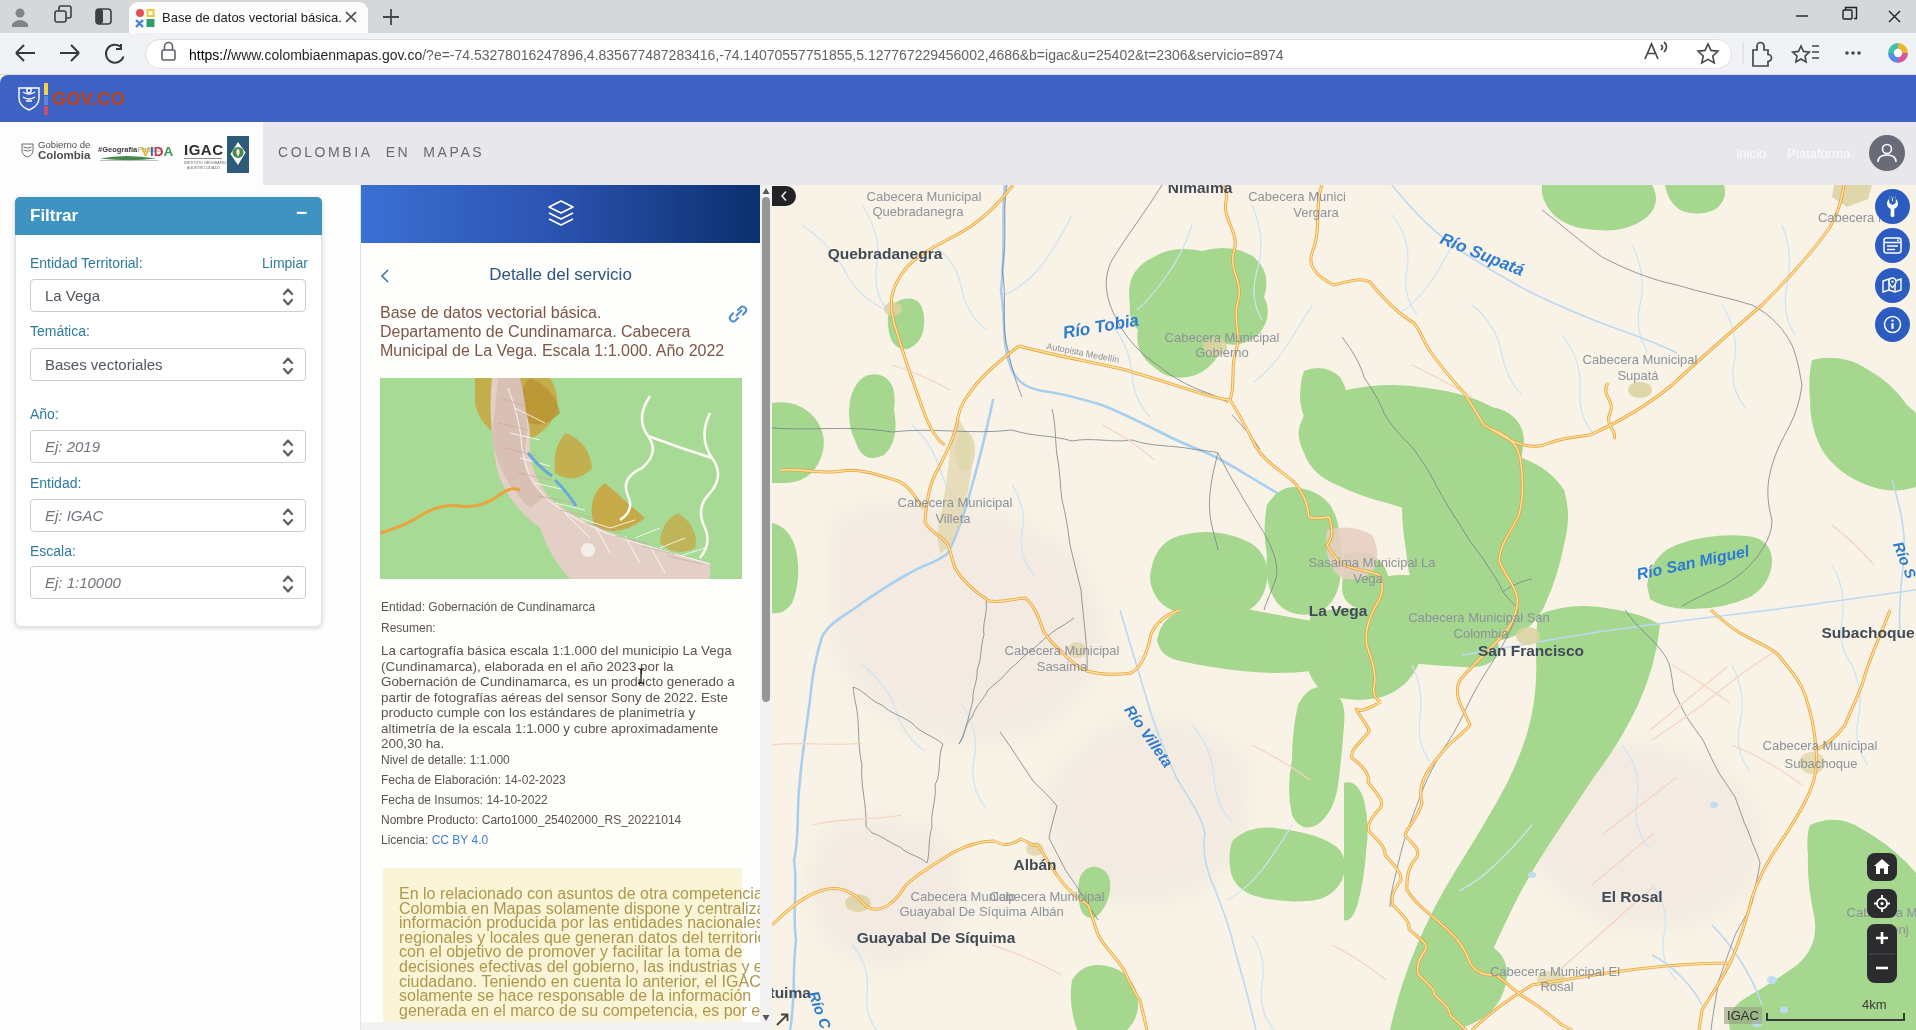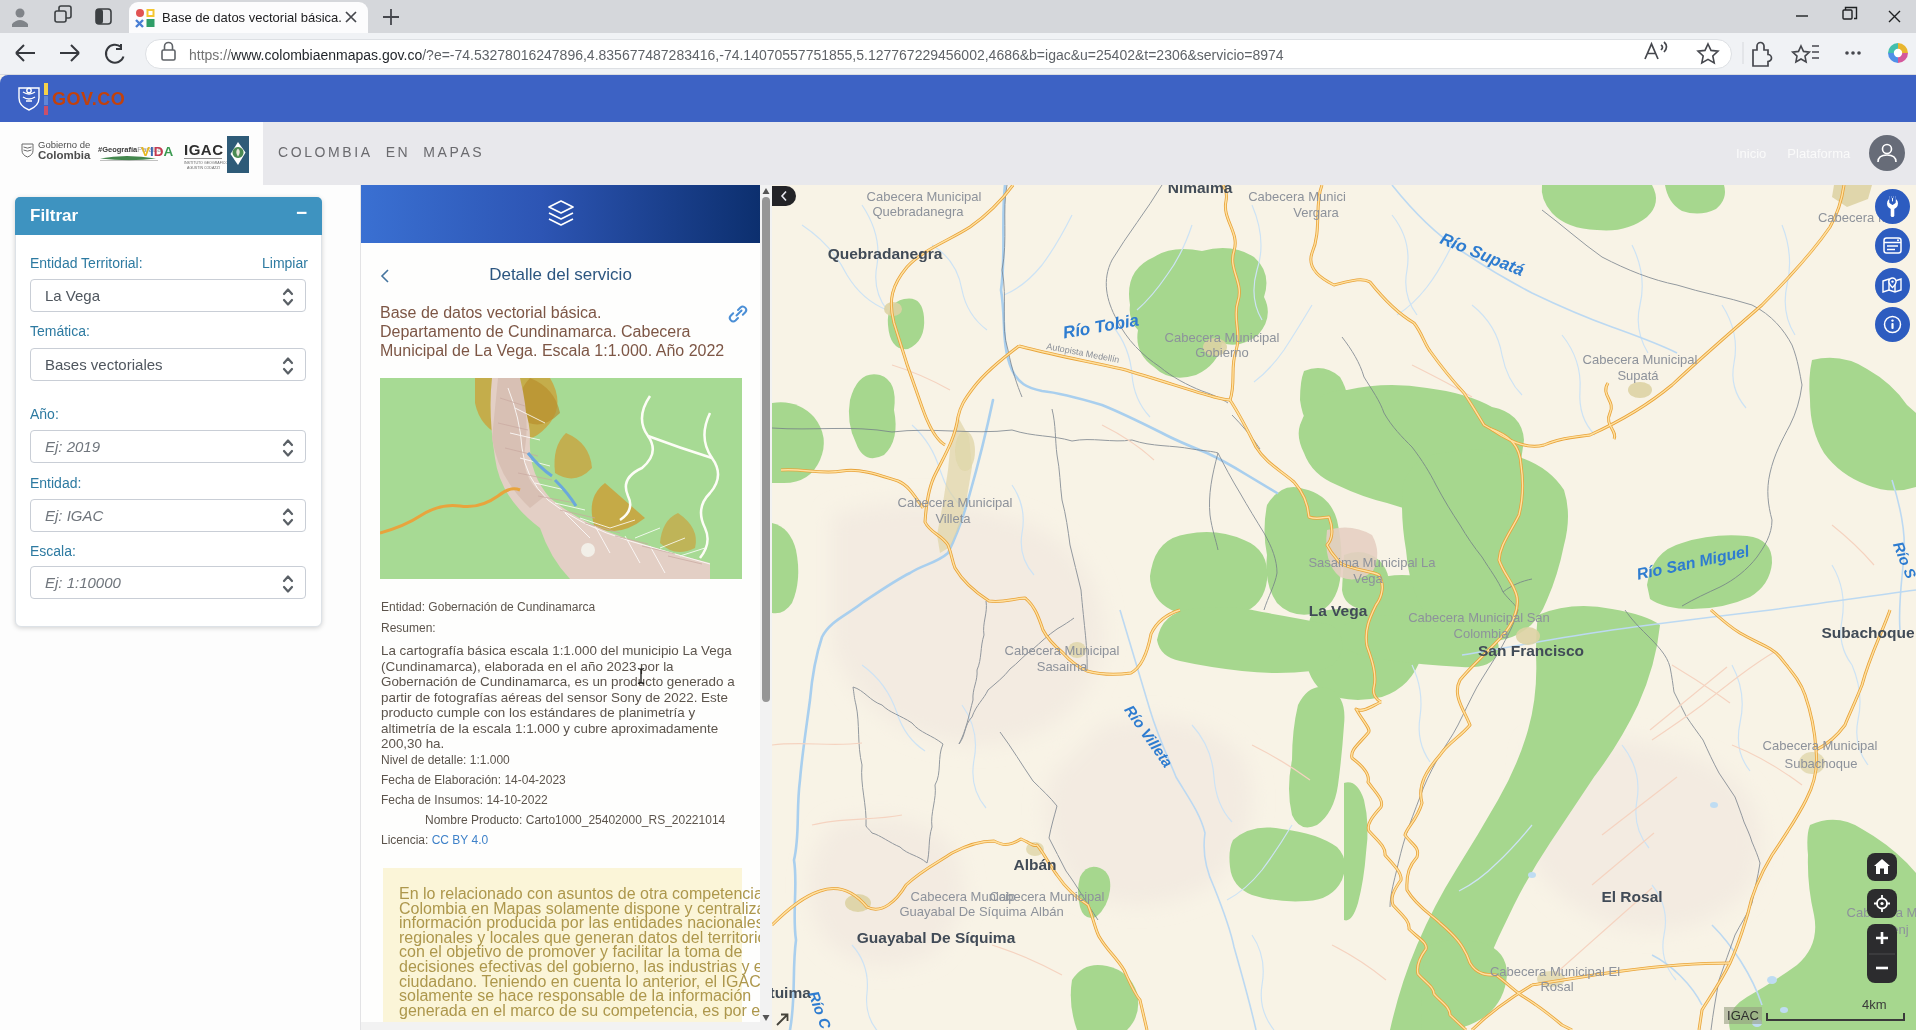--- a/index.html
+++ b/index.html
@@ -50,21 +50,21 @@
   .mriver { position:absolute; color:#2e7cd0; font-size:15px; font-weight:bold; font-style:italic; white-space:nowrap; }
 </style>
 </head>
 <body>
 
 <div class="abs" id="tabstrip"></div>
 <div class="abs" id="tab"></div>
 <div class="abs" id="tabtitle">Base de datos vectorial básica. De</div>
 <div class="abs" id="toolbar"></div>
 <div class="abs" id="urlbar"></div>
-<div class="abs" id="urltext"><span style="color:#737373">https://</span>www.colombiaenmapas.gov.co<span style="color:#5f6368">/?e=-74.53278016247896,4.835677487283416,-74.14070557751855,5.127767229456002,4686&amp;b=igac&amp;u=25402&amp;t=2306&amp;servicio=8974</span></div>
+<div class="abs" id="urltext"><span style="color:#000000">https://</span>www.colombiaenmapas.gov.co<span style="color:#5f6368">/?e=-74.53278016247896,4.835677487283416,-74.14070557751855,5.127767229456002,4686&amp;b=igac&amp;u=25402&amp;t=2306&amp;servicio=8974</span></div>
 <svg class="abs" style="left:0;top:0" width="1916" height="75" viewBox="0 0 1916 75">
 
   <g fill="#808489">
     <circle cx="20" cy="13" r="4.5"></circle>
       <path d="M12 24 q8 -8 16 0 v3 h-16 z"></path>
   </g>
   <g fill="none" stroke="#3c4043" stroke-width="1.6">
     <rect x="55" y="11" width="11" height="11" rx="2"></rect>
       <path d="M59 11 v-3 q0-2 2-2 h8 q2 0 2 2 v8 q0 2 -2 2 h-3"></path>
   </g>
@@ -265,23 +265,23 @@
 </svg>
 <svg class="abs" style="left:379px;top:268px" width="12" height="16" viewBox="0 0 12 16">
     <path d="M9 2 L3 8 L9 14" fill="none" stroke="#44749f" stroke-width="1.6"></path>
   </svg>
 <div class="abs" id="dtitle">Detalle del servicio</div>
 <div class="abs" id="dmain">Base de datos vectorial básica.<br>Departamento de Cundinamarca. Cabecera<br>Municipal de La Vega. Escala 1:1.000. Año 2022</div>
 <div class="abs dtext" style="top:600px;">Entidad: Gobernación de Cundinamarca</div>
 <div class="abs dtext" style="top:621px;">Resumen:</div>
 <div class="abs" id="dsum">La cartografía básica escala 1:1.000 del municipio La Vega<br>(Cundinamarca), elaborada en el año 2023 por la<br>Gobernación de Cundinamarca, es un producto generado a<br>partir de fotografías aéreas del sensor Sony de 2022. Este<br>producto cumple con los estándares de planimetría y<br>altimetría de la escala 1:1.000 y cubre aproximadamente<br>200,30 ha.</div>
 <div class="abs dtext" style="top:753px;">Nivel de detalle: 1:1.000</div>
-<div class="abs dtext" style="top:773px;">Fecha de Elaboración: 14-04-2023</div>
+<div class="abs dtext" style="top:773px;">Fecha de Elaboración: 14-02-2023</div>
 <div class="abs dtext" style="top:793px;">Fecha de Insumos: 14-10-2022</div>
-<div class="abs dtext" style="top:813px;margin-left:44px;">Nombre Producto: Carto1000_25402000_RS_20221014</div>
+<div class="abs dtext" style="top:813px;">Nombre Producto: Carto1000_25402000_RS_20221014</div>
 <div class="abs dtext" style="top:833px;">Licencia: <span style="color:#3f82c9">CC BY 4.0</span></div>
 <div class="abs" id="ybox"></div>
 <div class="abs" id="ytext">En lo relacionado con asuntos de otra competencia,<br>Colombia en Mapas solamente dispone y centraliza la<br>información producida por las entidades nacionales,<br>regionales y locales que generan datos del territorio,<br>con el objetivo de promover y facilitar la toma de<br>decisiones efectivas del gobierno, las industrias y el<br>ciudadano. Teniendo en cuenta lo anterior, el IGAC<br>solamente se hace responsable de la información<br>generada en el marco de su competencia, es por ello,</div>
 <div class="abs" id="sbar"></div>
 <div class="abs" id="sthumb"></div>
 <svg class="abs" style="left:762px;top:187px" width="8" height="8" viewBox="0 0 8 8">
     <path d="M4 1 L7.5 7 H0.5 Z" fill="#555"></path>
   </svg>
 <svg class="abs" style="left:762px;top:1014px" width="8" height="8" viewBox="0 0 8 8">
     <path d="M4 7 L7.5 1 H0.5 Z" fill="#555"></path>

